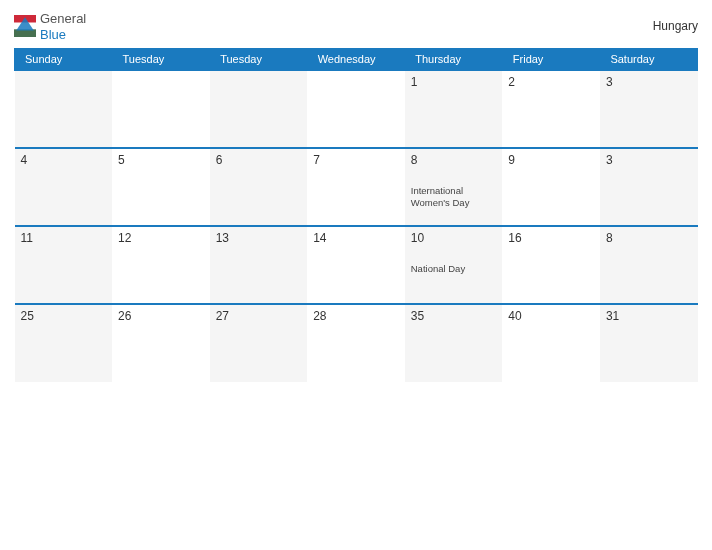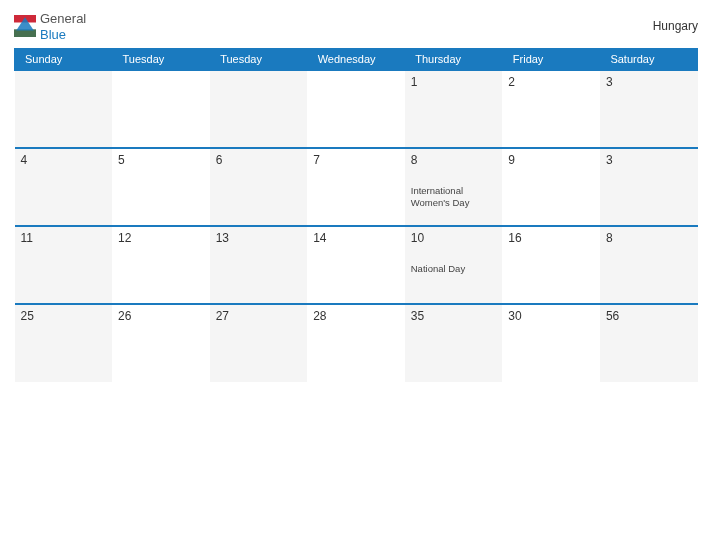--- a/index.html
+++ b/index.html
@@ -218,21 +218,21 @@
           <td>
             <span class="day-num">27</span>
           </td>
           <td>
             <span class="day-num">28</span>
           </td>
           <td>
             <span class="day-num">35</span>
           </td>
           <td>
-            <span class="day-num">30</span>
-          </td>
-          <td>
-            <span class="day-num">56</span>
+            <span class="day-num">40</span>
+          </td>
+          <td>
+            <span class="day-num">31</span>
           </td>
         </tr>
       </tbody>
   </table>
 </div>
 
 </body></html>

